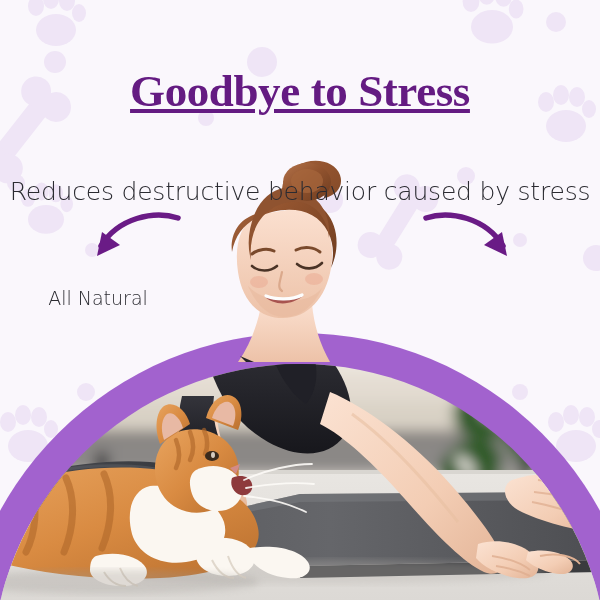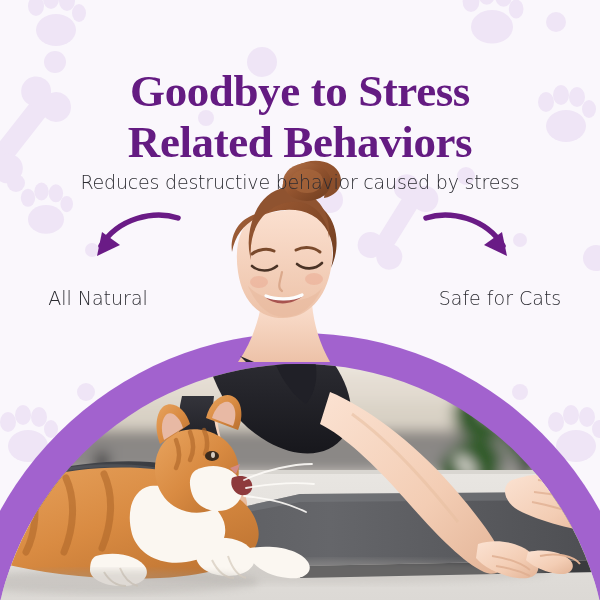--- a/index.html
+++ b/index.html
@@ -34,32 +34,32 @@
     width: 600px;
     z-index: 5;
     text-align: center;
     font-family: "Liberation Serif", serif;
     font-weight: bold;
     font-size: 45px;
     line-height: 1.12;
     letter-spacing: -0.4px;
     color: #641b82;
   }
-  .headline .line { display: block; white-space: nowrap; }
+  .headline .line { display: block; white-space: nowrap; text-decoration: underline; }
 
   .subtitle {
     position: absolute;
     top: 152px;
     left: 0;
     width: 600px;
     z-index: 5;
     text-align: center;
     font-family: "DejaVu Sans", sans-serif;
     font-weight: 300;
-    font-size: 19px;
+    font-size: 25px;
     letter-spacing: -0.2px;
     color: #2b2b31;
   }
 
   
   .callout {
     position: absolute;
     z-index: 6;
     font-family: "DejaVu Sans", sans-serif;
     font-weight: 300;
@@ -162,39 +162,38 @@
       <circle cx="86" cy="392" r="9"></circle>
       <circle cx="8" cy="520" r="12"></circle>
       <use href="#paw" transform="translate(576,430) scale(1.0)"></use>
       <circle cx="520" cy="392" r="8"></circle>
       <circle cx="592" cy="540" r="11"></circle>
     </g>
   </svg>
 
   <h1 class="headline">
     <span class="line">Goodbye to Stress</span>
-    <span class="line">Related Behaviors</span>
   </h1>
 
   <p class="subtitle">Reduces destructive behavior caused by stress</p>
 
   <svg class="arrow-svg arrow-left" width="96" height="60" viewBox="0 0 96 60" aria-hidden="true">
     <path d="M94 6 C70 -2 34 6 17 34" fill="none" stroke="#6a1b86" stroke-width="5.5" stroke-linecap="round"></path>
     <path d="M13 44 L18 20 L36 33 Z" fill="#6a1b86"></path>
   </svg>
   <div class="callout callout-left">
     <span>All Natural</span>
   </div>
 
   <svg class="arrow-svg arrow-right" width="96" height="60" viewBox="0 0 96 60" aria-hidden="true">
     <path d="M2 6 C26 -2 62 6 79 34" fill="none" stroke="#6a1b86" stroke-width="5.5" stroke-linecap="round"></path>
     <path d="M83 44 L78 20 L60 33 Z" fill="#6a1b86"></path>
   </svg>
   <div class="callout callout-right">
-    <span>Safe for Cats</span><br>
+    <br>
   </div>
 
   <div class="photo-ring"></div>
 
   <svg class="model-head-layer" viewBox="0 0 600 600" aria-hidden="true">
     <defs>
       <linearGradient id="hairG" x1="0" y1="0" x2="1" y2="1">
         <stop offset="0%" stop-color="#b2724a"></stop>
         <stop offset="45%" stop-color="#93542f"></stop>
         <stop offset="100%" stop-color="#6e3c1f"></stop>

